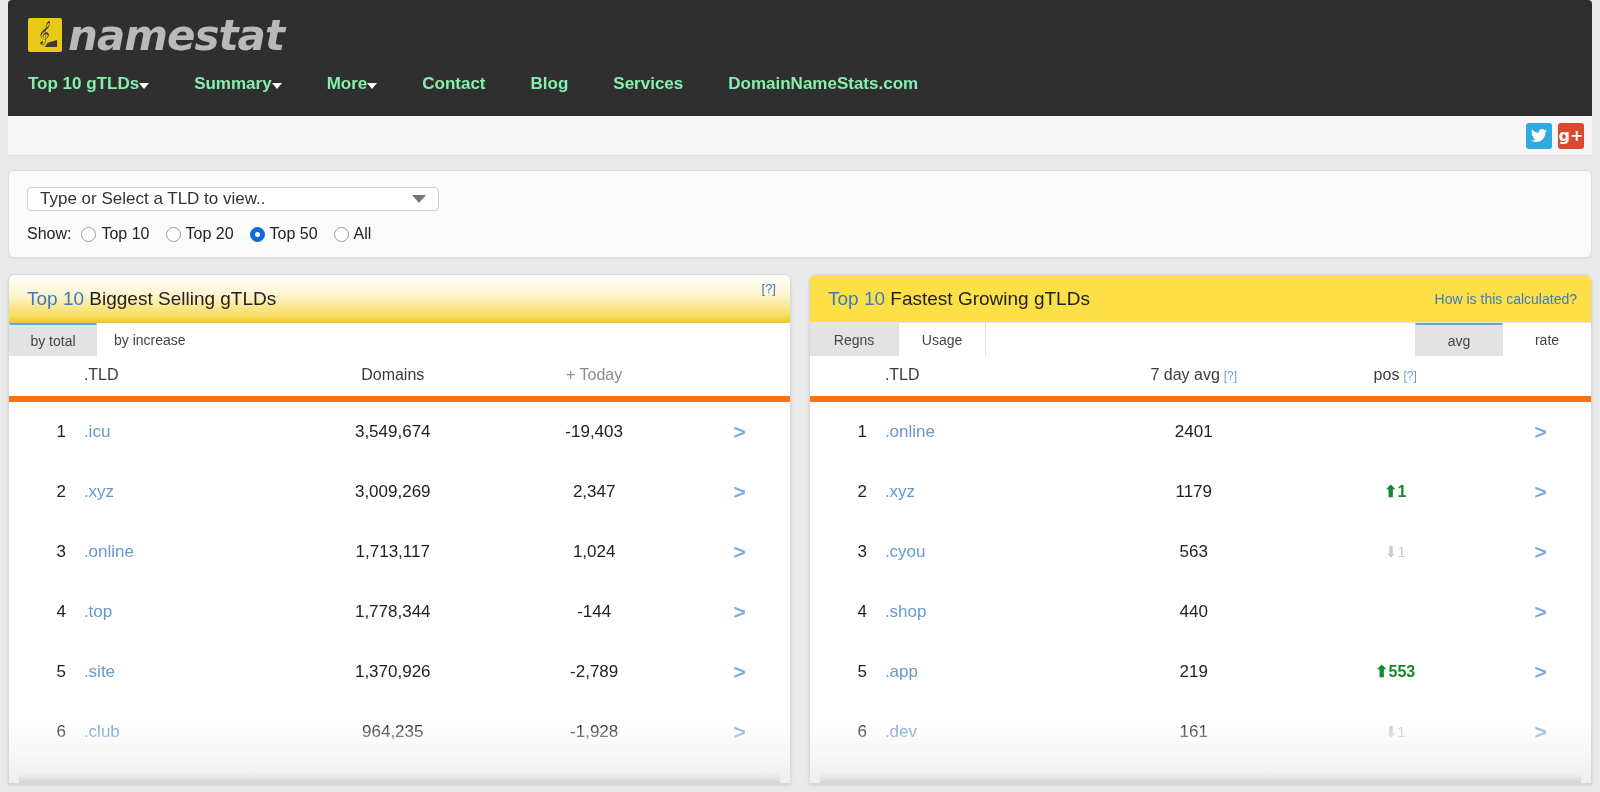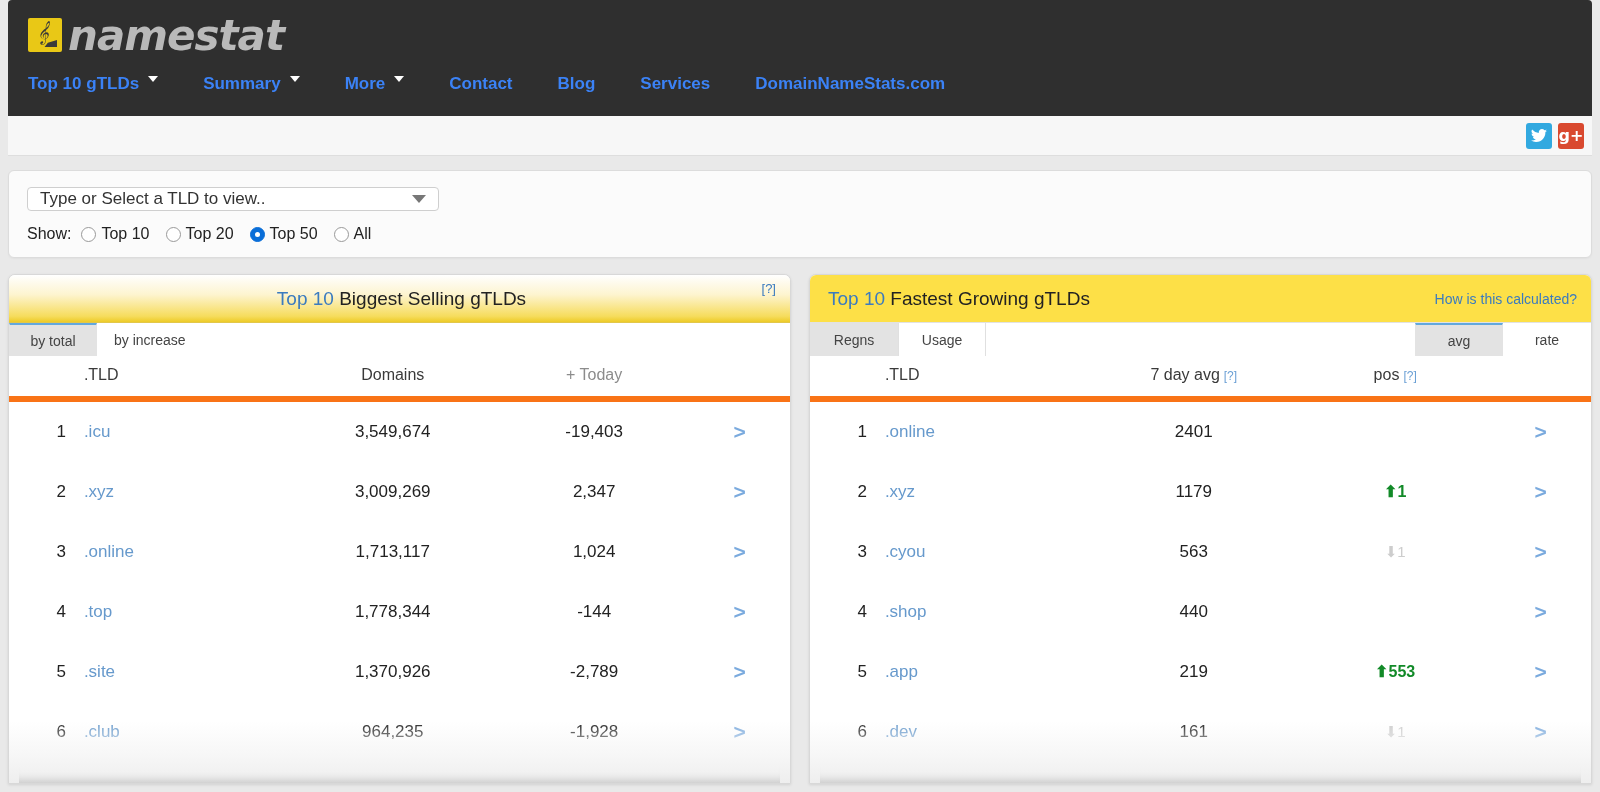--- a/index.html
+++ b/index.html
@@ -68,28 +68,27 @@
     font-family: "DejaVu Sans", sans-serif;
   }
 
   .nav {
     display: flex;
     align-items: center;
     height: 44px;
     gap: 0;
   }
   .nav-item {
-    color: #3b82f6;
+    color: #86efac;
     font-size: 17px;
     font-weight: bold;
     padding: 0 23px 0 0;
     margin-right: 22px;
     display: flex;
-    align-items: flex-start;
-    gap: 9px;
+    align-items: center;
     white-space: nowrap;
     cursor: pointer;
   }
   .nav-item:first-child { margin-left: 0; }
   .caret {
     display: inline-block;
     width: 0; height: 0;
     border-left: 5px solid transparent;
     border-right: 5px solid transparent;
     border-top: 6px solid #ffffff;
@@ -211,21 +210,20 @@
     height: 48px;
     display: flex;
     align-items: center;
     padding: 0 14px 0 18px;
     position: relative;
     border-bottom: 1px solid #e2e2e2;
   }
   .panel-head.gold {
     background: linear-gradient(to bottom, #ffffff 0%, #fdf4cf 42%, #f6dc5c 88%, #edcb27 100%);
     border-bottom: 1px solid #e2c74a;
-    justify-content: center;
   }
   .panel-head.plain { background: #fde047; }
   .panel-title {
     font-size: 19px;
     color: #222;
   }
   .panel-title .accent { color: #3b7bbf; }
   .head-link {
     position: absolute;
     right: 14px;

